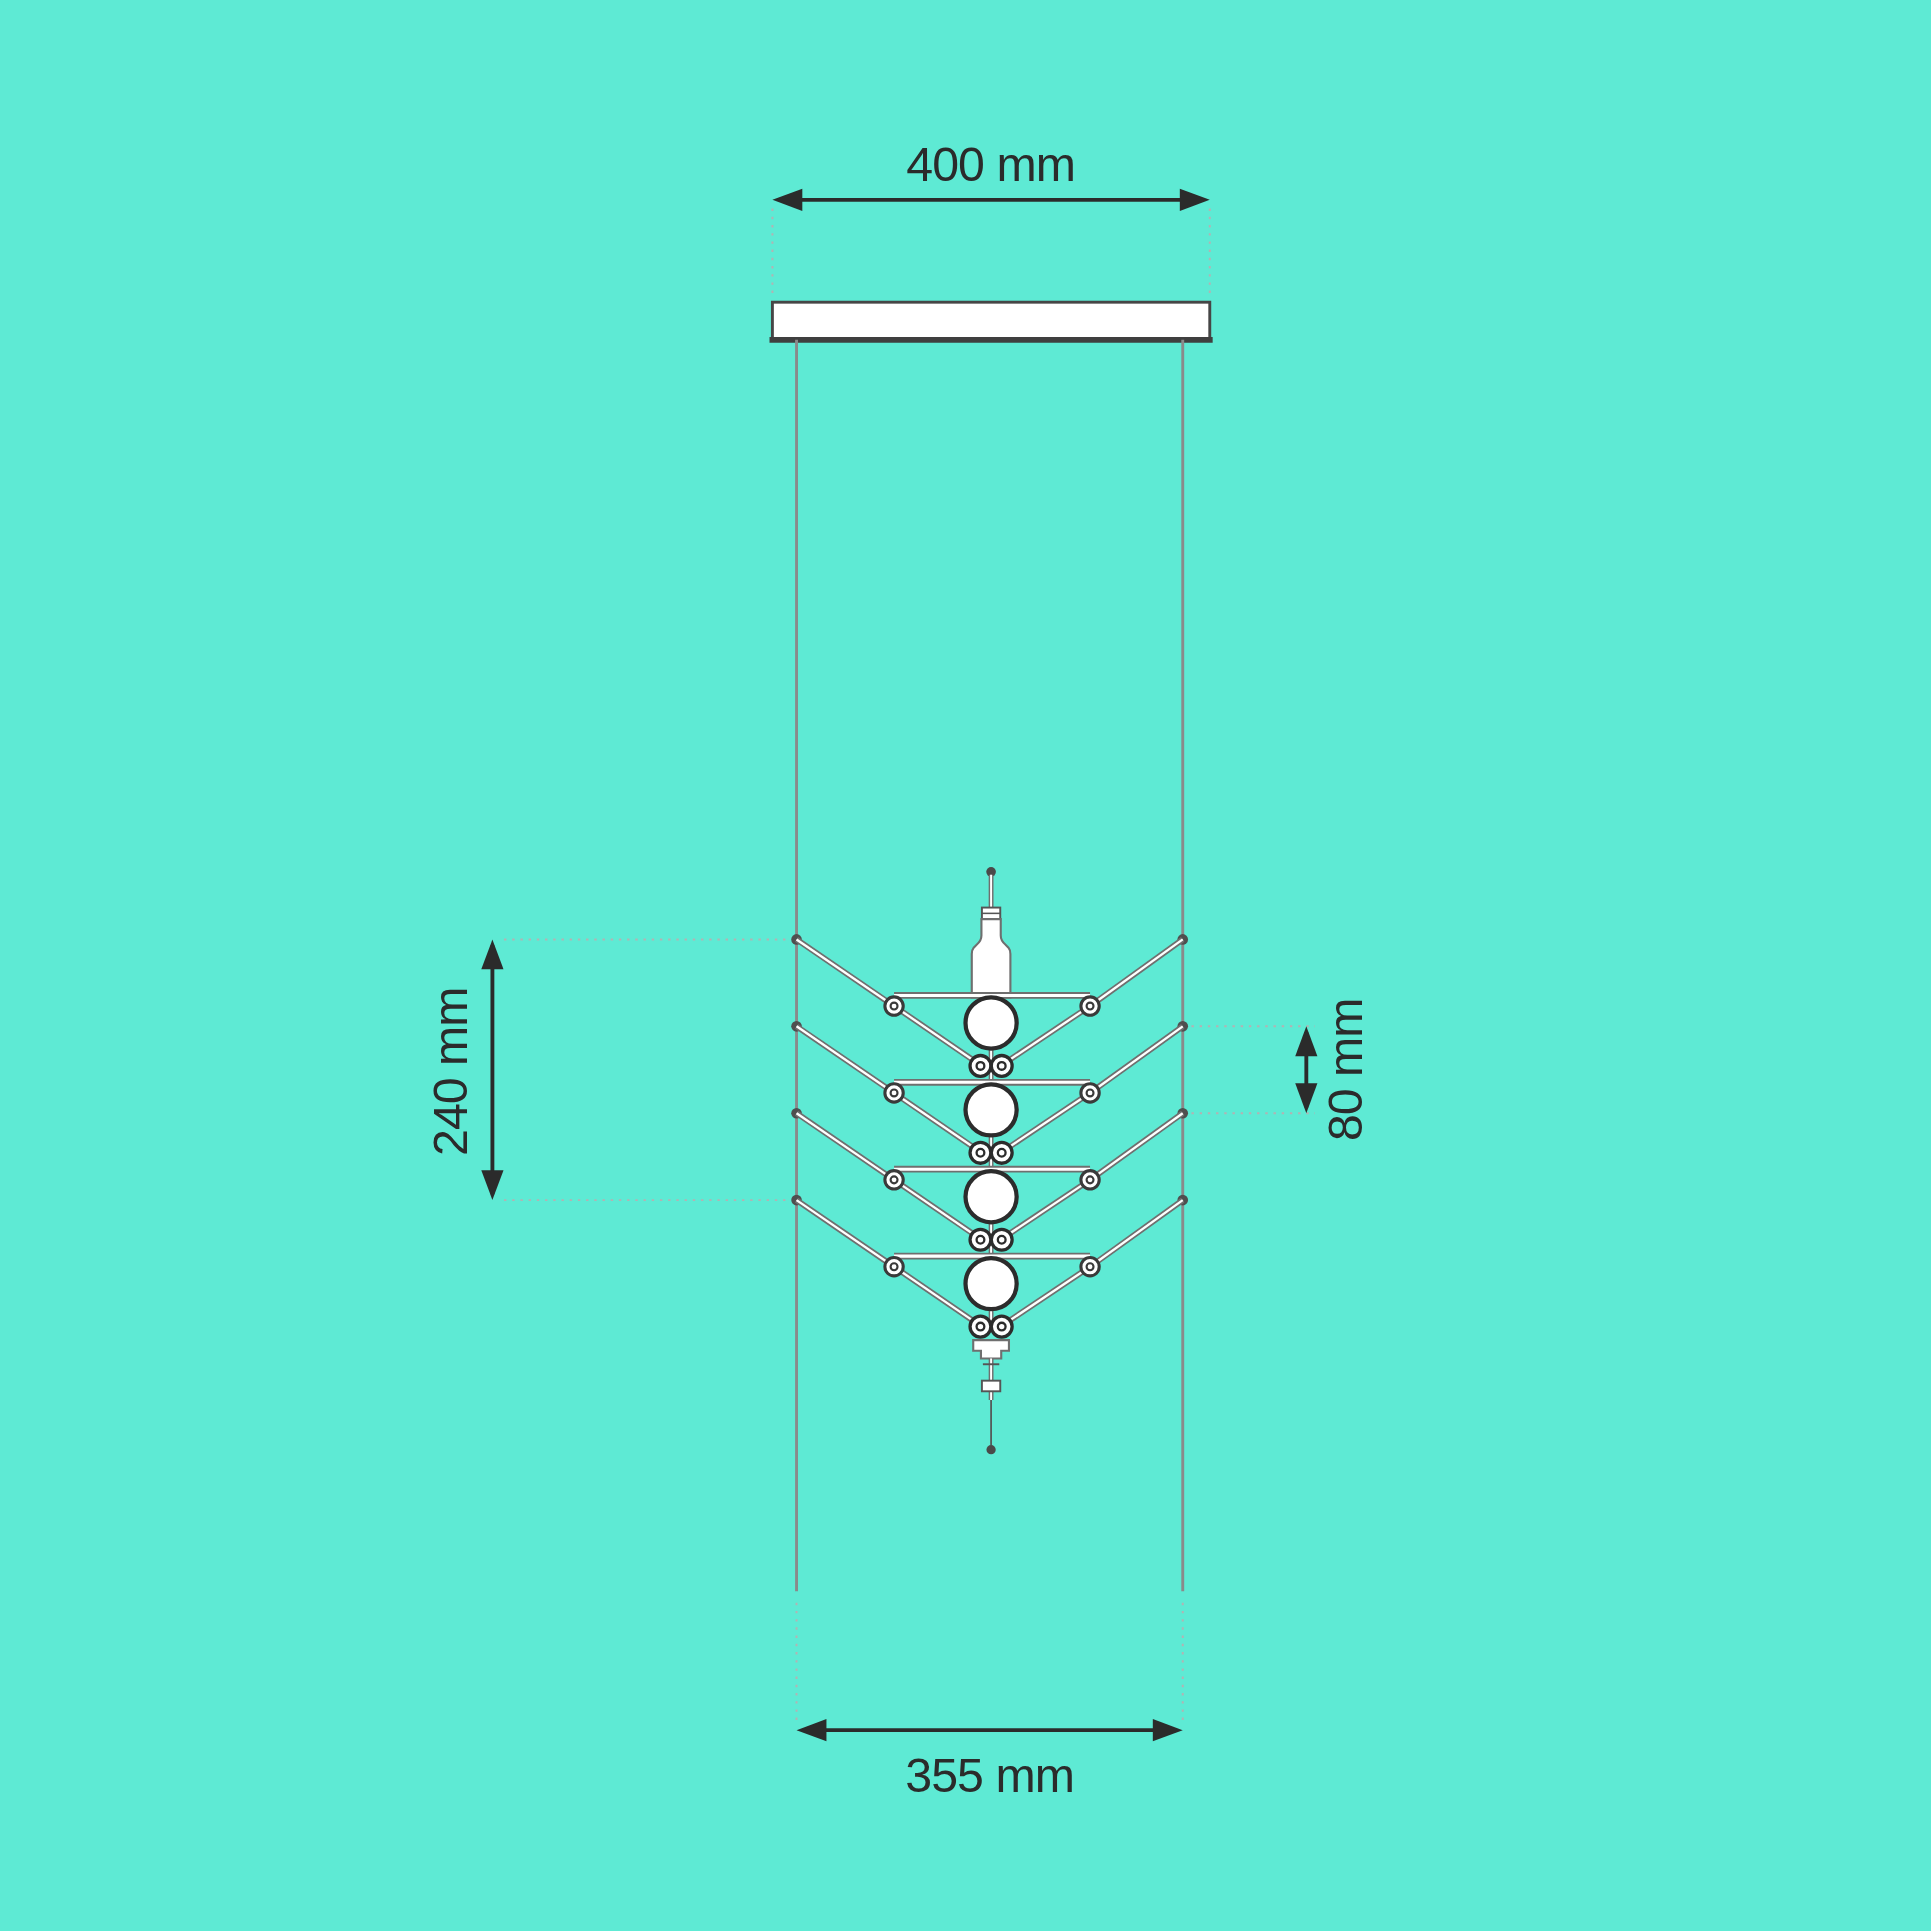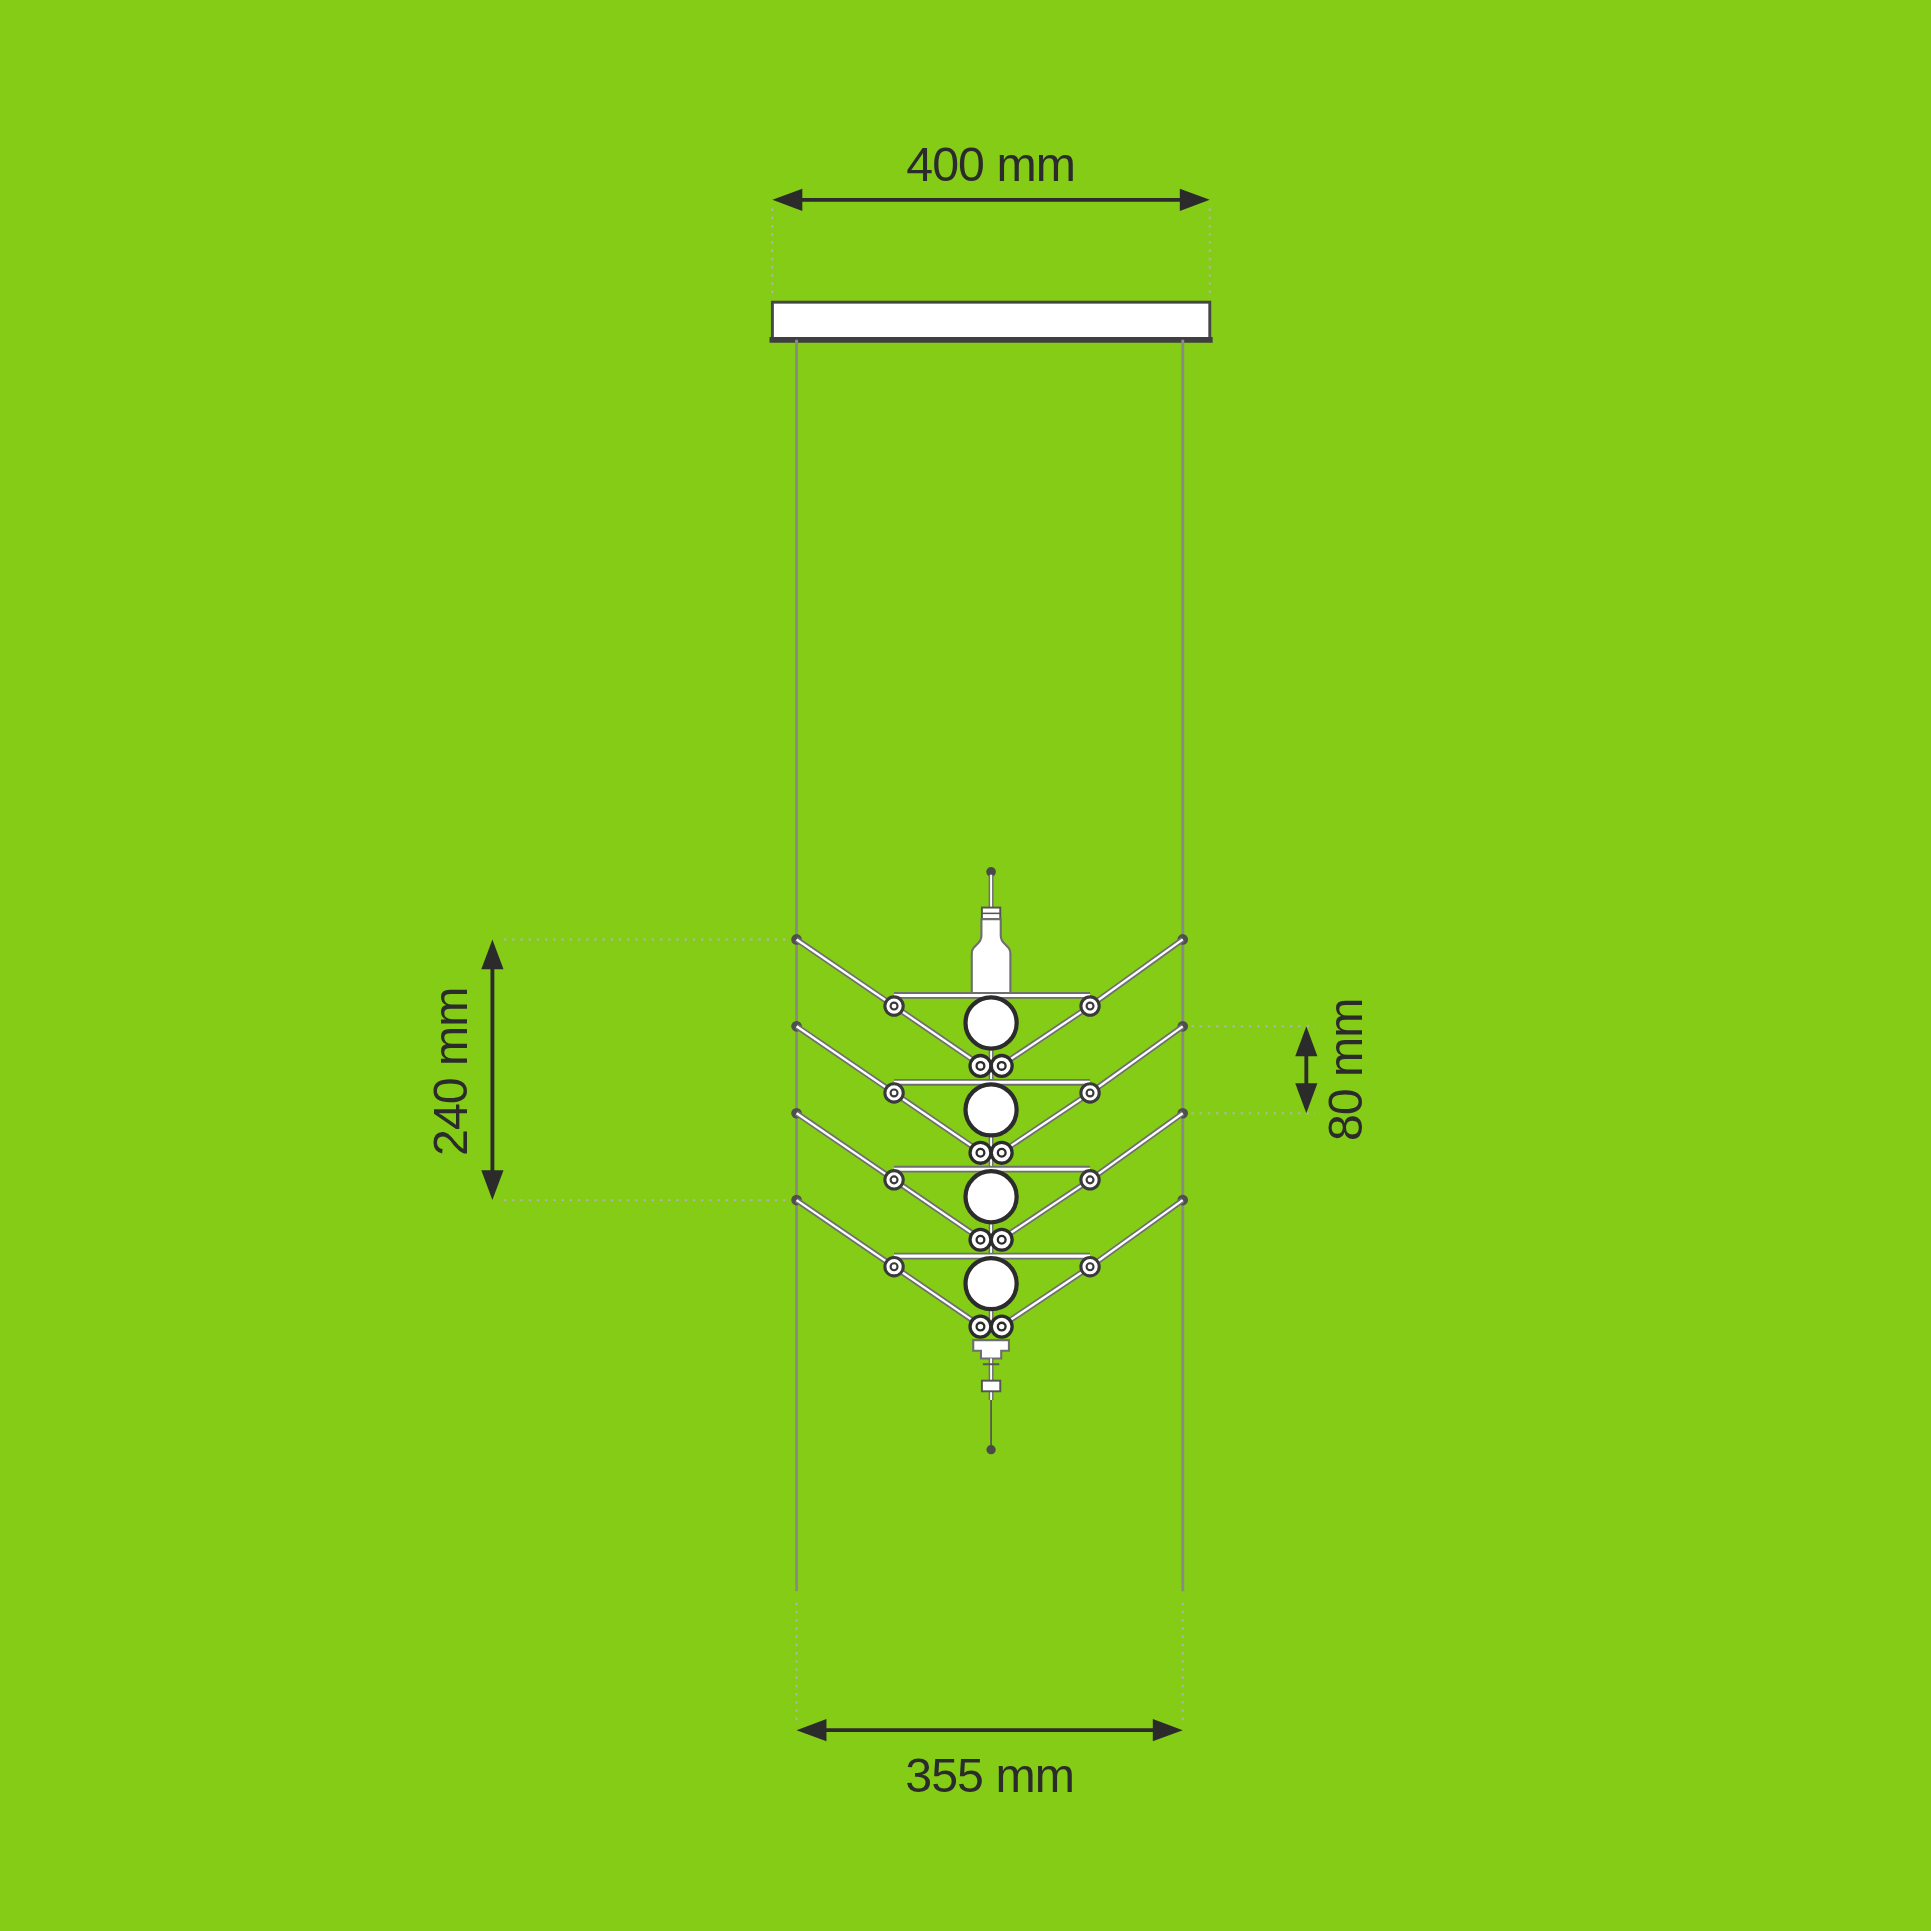--- a/index.html
+++ b/index.html
@@ -4,21 +4,21 @@
 <style>
   html, body {
     margin: 0;
     padding: 0;
     background: #ffffff;
   }
   .stage {
     position: relative;
     width: 1931px;
     height: 1931px;
-    background: #84cc16;
+    background: #5eead4;
     overflow: hidden;
   }
   svg {
     display: block;
     width: 1931px;
     height: 1931px;
   }
   text {
     font-family: "Liberation Sans", "DejaVu Sans", sans-serif;
     font-weight: 500;

